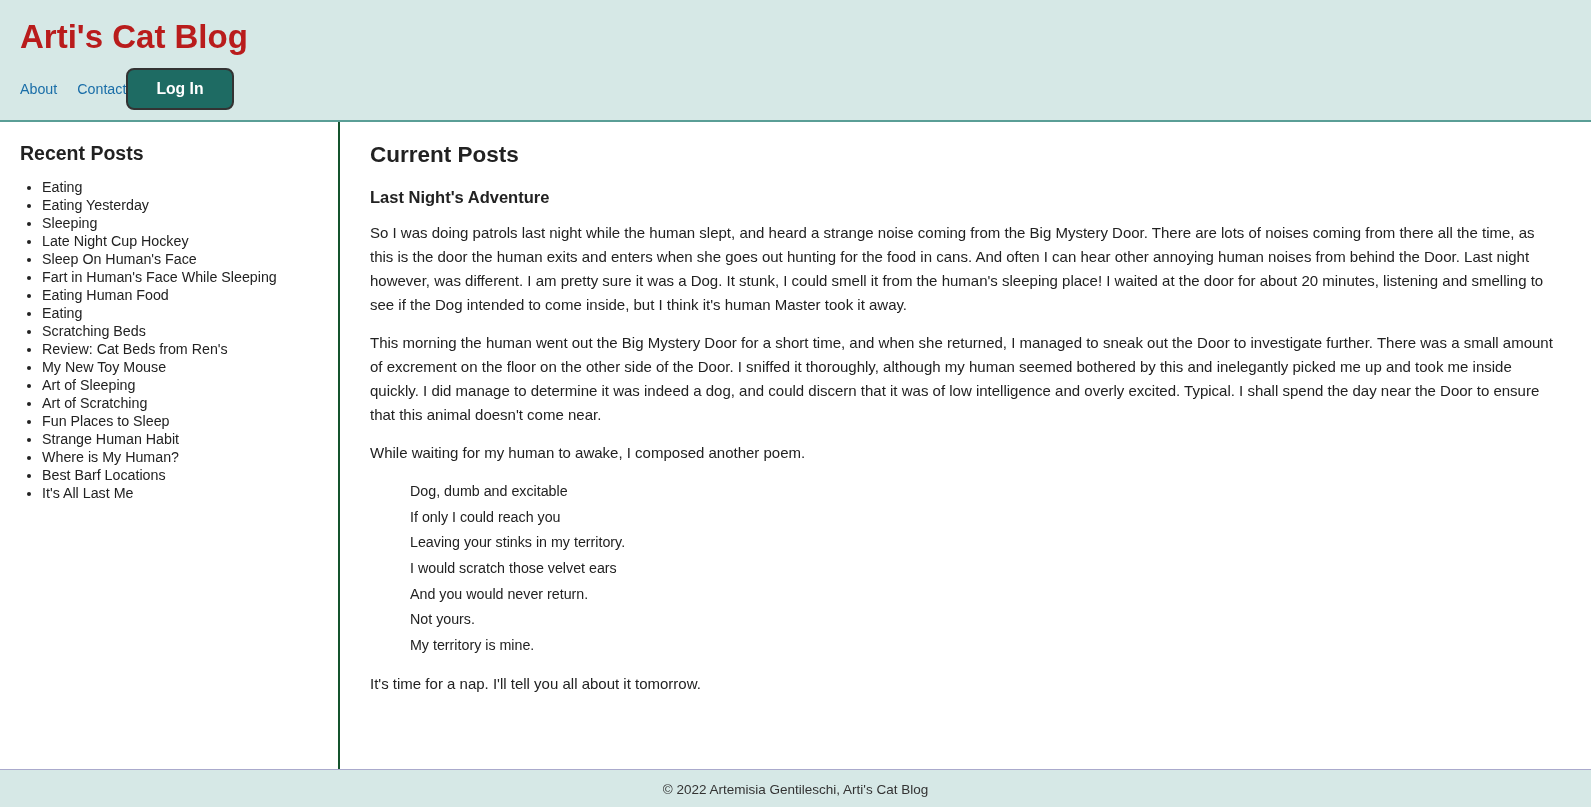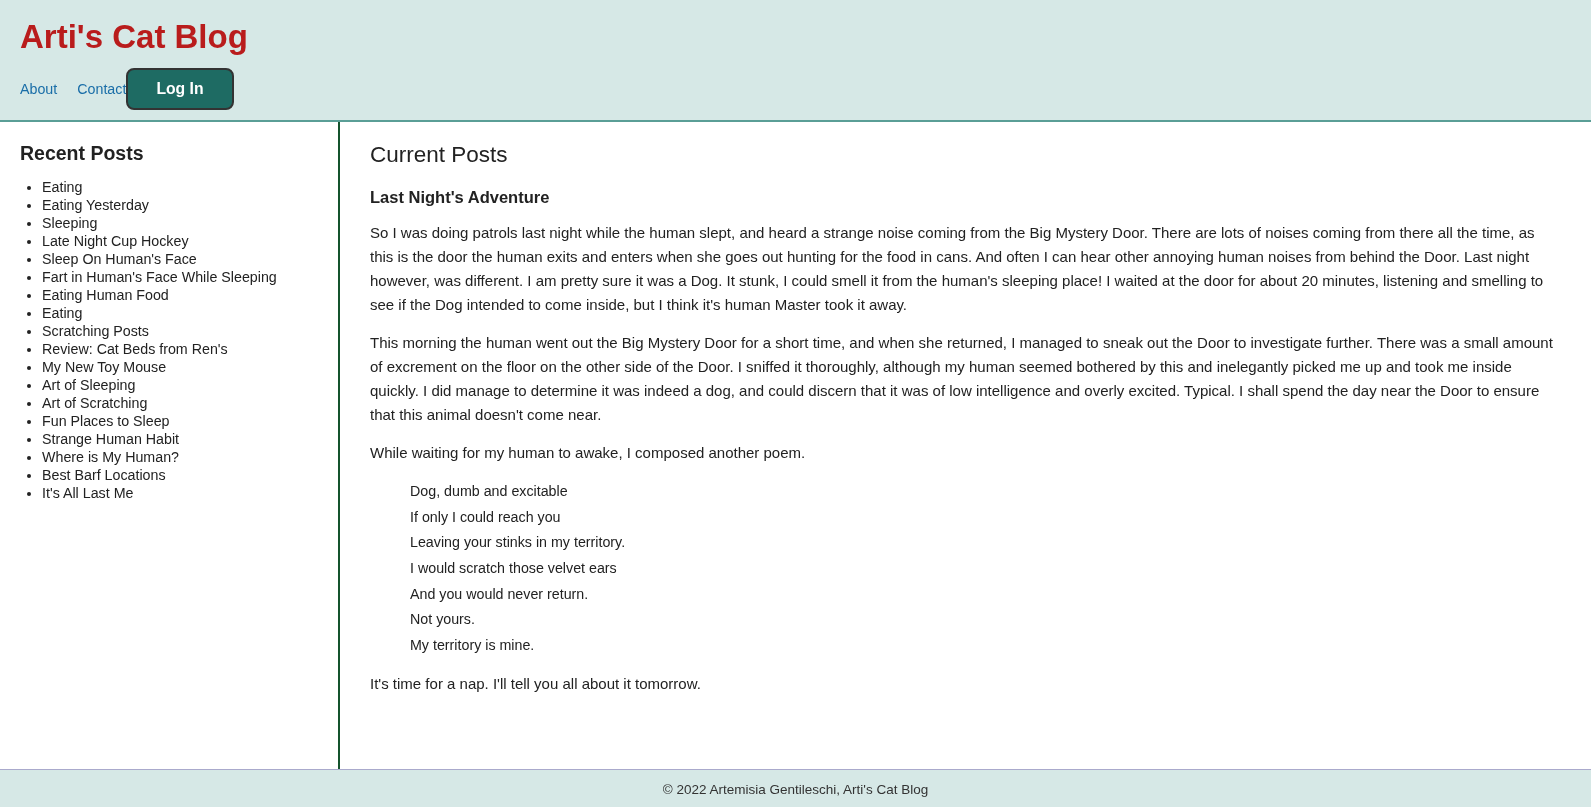--- a/index.html
+++ b/index.html
@@ -73,21 +73,21 @@
     }
 
     
     #content {
       flex: 1;
       padding: 20px 30px;
       background: #fff;
     }
     #current-posts-title {
       font-size: 1.5em;
-      font-weight: normal;
+      font-weight: bold;
       margin-bottom: 20px;
       border-bottom: none;
     }
     #post-title {
       font-size: 1.1em;
       font-weight: bold;
       margin-bottom: 14px;
     }
     .post-paragraph {
       margin-bottom: 14px;
@@ -129,21 +129,21 @@
     <div id="sidebar-title">Recent Posts</div>
     <ul id="sidebar-list">
     <li>Eating</li>
         <li>Eating Yesterday</li>
         <li>Sleeping</li>
         <li>Late Night Cup Hockey</li>
         <li>Sleep On Human's Face</li>
         <li>Fart in Human's Face While Sleeping</li>
         <li>Eating Human Food</li>
         <li>Eating</li>
-        <li>Scratching Posts</li>
+        <li>Scratching Beds</li>
         <li>Review: Cat Beds from Ren's</li>
         <li>My New Toy Mouse</li>
         <li>Art of Sleeping</li>
         <li>Art of Scratching</li>
         <li>Fun Places to Sleep</li>
         <li>Strange Human Habit</li>
         <li>Where is My Human?</li>
         <li>Best Barf Locations</li>
         <li>It's All Last Me</li>
       </ul>

